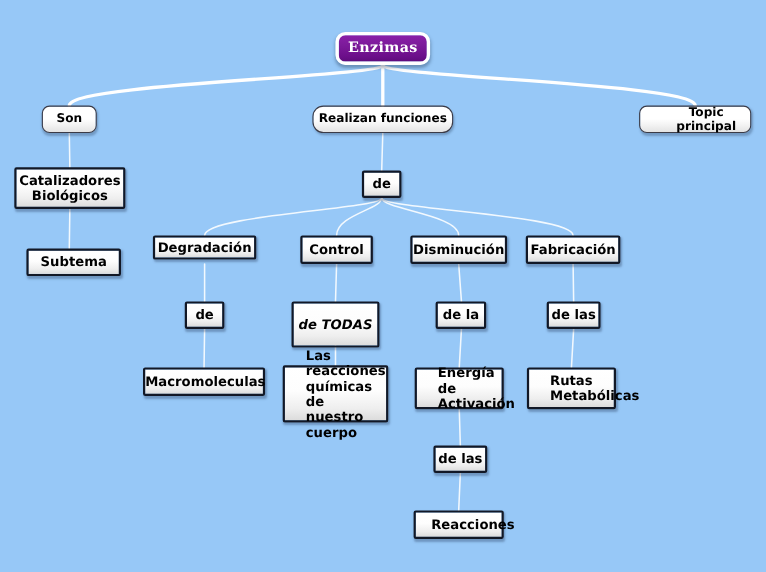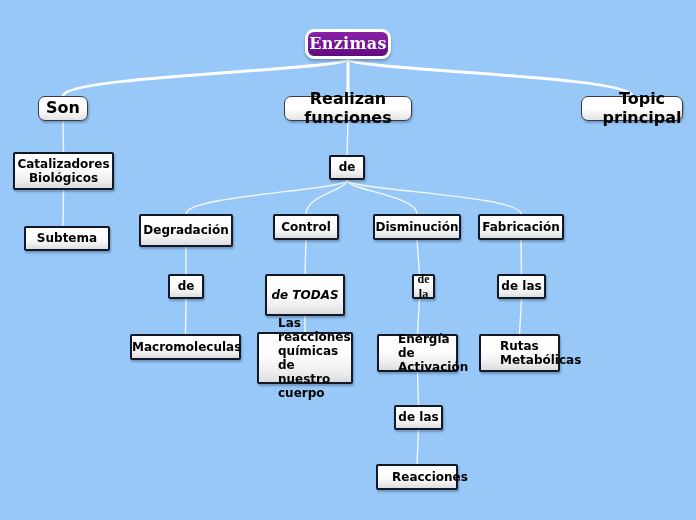--- a/index.html
+++ b/index.html
@@ -38,21 +38,21 @@
     color: #000000;
     line-height: 1.18;
     white-space: pre-line;
   }
   
   .node.rounded {
     border: 1px solid #3b3b47;
     border-radius: 7px;
     background: linear-gradient(to bottom, #ffffff 0%, #ffffff 48%, #f3f3f3 72%, #e3e3e3 100%);
     box-shadow: 1px 2px 2px rgba(25,45,75,0.30);
-    font-size: 16px;
+    font-size: 11px;
   }
   
   .node.boxed {
     border: 2px solid #121826;
     border-radius: 2px;
     background: linear-gradient(to bottom, #ffffff 0%, #fdfdfd 45%, #eeeeee 78%, #dcdcdc 100%);
     box-shadow: 1px 2px 2px rgba(25,45,75,0.32);
     font-size: 12px;
   }
   .node.boxed.left {
@@ -63,21 +63,21 @@
   .node.boxed.left .node-label {
     padding-left: 7px;
   }
   
   .node.root {
     border: 3px solid #ffffff;
     border-radius: 9px;
     background: linear-gradient(to bottom, #8a1fa8 0%, #7d1b9b 35%, #6d0f8b 78%, #5f0b7c 100%);
     color: #ffffff;
     font-family: "DejaVu Serif", serif;
-    font-size: 16px;
+    font-size: 13px;
     font-weight: bold;
     letter-spacing: 0.3px;
     box-shadow: 0 2px 3px rgba(20,40,70,0.35);
   }
   .node-label {
     display: block;
     width: 100%;
   }
 </style>
 </head>
@@ -102,33 +102,33 @@
       <path d="M 186 299 L 185.5 334" fill="none" stroke="#ffffff" stroke-width="1.4" stroke-opacity="0.88" stroke-linecap="round"></path>
       <path d="M 305 299 L 305 332" fill="none" stroke="#ffffff" stroke-width="1.4" stroke-opacity="0.88" stroke-linecap="round"></path>
       <path d="M 419.5 299 L 417.5 334" fill="none" stroke="#ffffff" stroke-width="1.4" stroke-opacity="0.88" stroke-linecap="round"></path>
       <path d="M 521.5 299 L 519.5 334" fill="none" stroke="#ffffff" stroke-width="1.4" stroke-opacity="0.88" stroke-linecap="round"></path>
       <path d="M 417.5 372 L 418.5 405" fill="none" stroke="#ffffff" stroke-width="1.4" stroke-opacity="0.88" stroke-linecap="round"></path>
       <path d="M 418.5 430 L 417 464" fill="none" stroke="#ffffff" stroke-width="1.4" stroke-opacity="0.88" stroke-linecap="round"></path>
     </svg>
   <div id="nodes">
       <div class="node root" style="left: 305px; top: 29px; width: 86px; height: 30px;"><span class="node-label">Enzimas</span></div>
       <div class="node rounded" style="left: 38px; top: 96px; width: 50px; height: 25px;"><span class="node-label">Son</span></div>
-      <div class="node rounded" style="left: 284px; top: 96px; width: 128px; height: 25px;"><span class="node-label">Realizan funciones</span></div>
+      <div class="node rounded" style="left: 284px; top: 96px; width: 128px; height: 25px; border-radius: 10px;"><span class="node-label">Realizan funciones</span></div>
       <div class="node rounded" style="left: 581px; top: 96px; width: 102px; height: 25px; padding-left: 20px;"><span class="node-label">Topic principal</span></div>
       <div class="node boxed" style="left: 13px; top: 152px; width: 101px; height: 38px;"><span class="node-label">Catalizadores
 Biológicos</span></div>
       <div class="node boxed" style="left: 24px; top: 226px; width: 86px; height: 25px;"><span class="node-label">Subtema</span></div>
       <div class="node boxed" style="left: 329px; top: 155px; width: 36px; height: 25px;"><span class="node-label">de</span></div>
-      <div class="node boxed" style="left: 139px; top: 214px; width: 94px; height: 33px;"><span class="node-label">Degradación</span></div>
+      <div class="node boxed" style="left: 139px; top: 214px; width: 94px; height: 22px;"><span class="node-label">Degradación</span></div>
       <div class="node boxed" style="left: 273px; top: 214px; width: 66px; height: 26px;"><span class="node-label">Control</span></div>
       <div class="node boxed" style="left: 373px; top: 214px; width: 88px; height: 26px;"><span class="node-label">Disminución</span></div>
       <div class="node boxed" style="left: 478px; top: 214px; width: 86px; height: 26px;"><span class="node-label">Fabricación</span></div>
       <div class="node boxed" style="left: 168px; top: 274px; width: 36px; height: 25px;"><span class="node-label">de</span></div>
       <div class="node boxed" style="left: 265px; top: 274px; width: 80px; height: 42px; font-style: italic;"><span class="node-label">de TODAS</span></div>
-      <div class="node boxed" style="left: 412px; top: 274px; width: 23px; height: 25px; font-family: Liberation Serif, serif;"><span class="node-label">de la</span></div>
+      <div class="node boxed" style="left: 396px; top: 274px; width: 46px; height: 25px;"><span class="node-label">de la</span></div>
       <div class="node boxed" style="left: 497px; top: 274px; width: 49px; height: 25px;"><span class="node-label">de las</span></div>
       <div class="node boxed" style="left: 130px; top: 334px; width: 111px; height: 26px;"><span class="node-label">Macromoleculas</span></div>
       <div class="node boxed left" style="left: 257px; top: 332px; width: 96px; height: 52px;"><span class="node-label">Las reacciones
 químicas de
 nuestro cuerpo</span></div>
       <div class="node boxed left" style="left: 377px; top: 334px; width: 81px; height: 38px;"><span class="node-label">Energía de
 Activación</span></div>
       <div class="node boxed left" style="left: 479px; top: 334px; width: 81px; height: 38px;"><span class="node-label">Rutas
 Metabólicas</span></div>
       <div class="node boxed" style="left: 394px; top: 405px; width: 49px; height: 25px;"><span class="node-label">de las</span></div>

